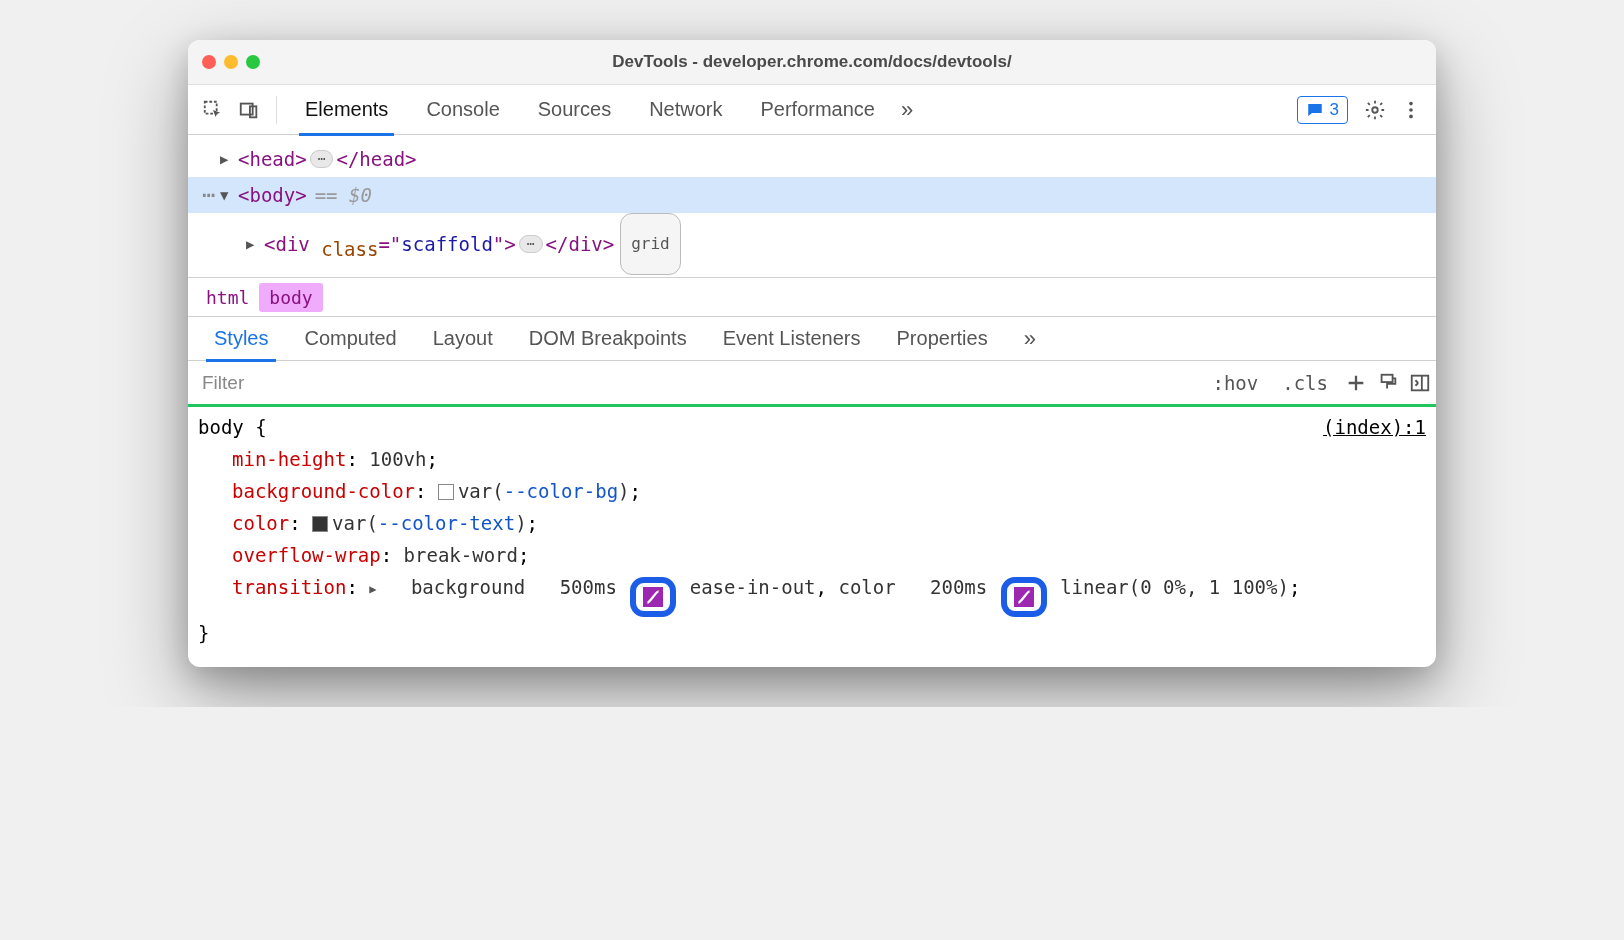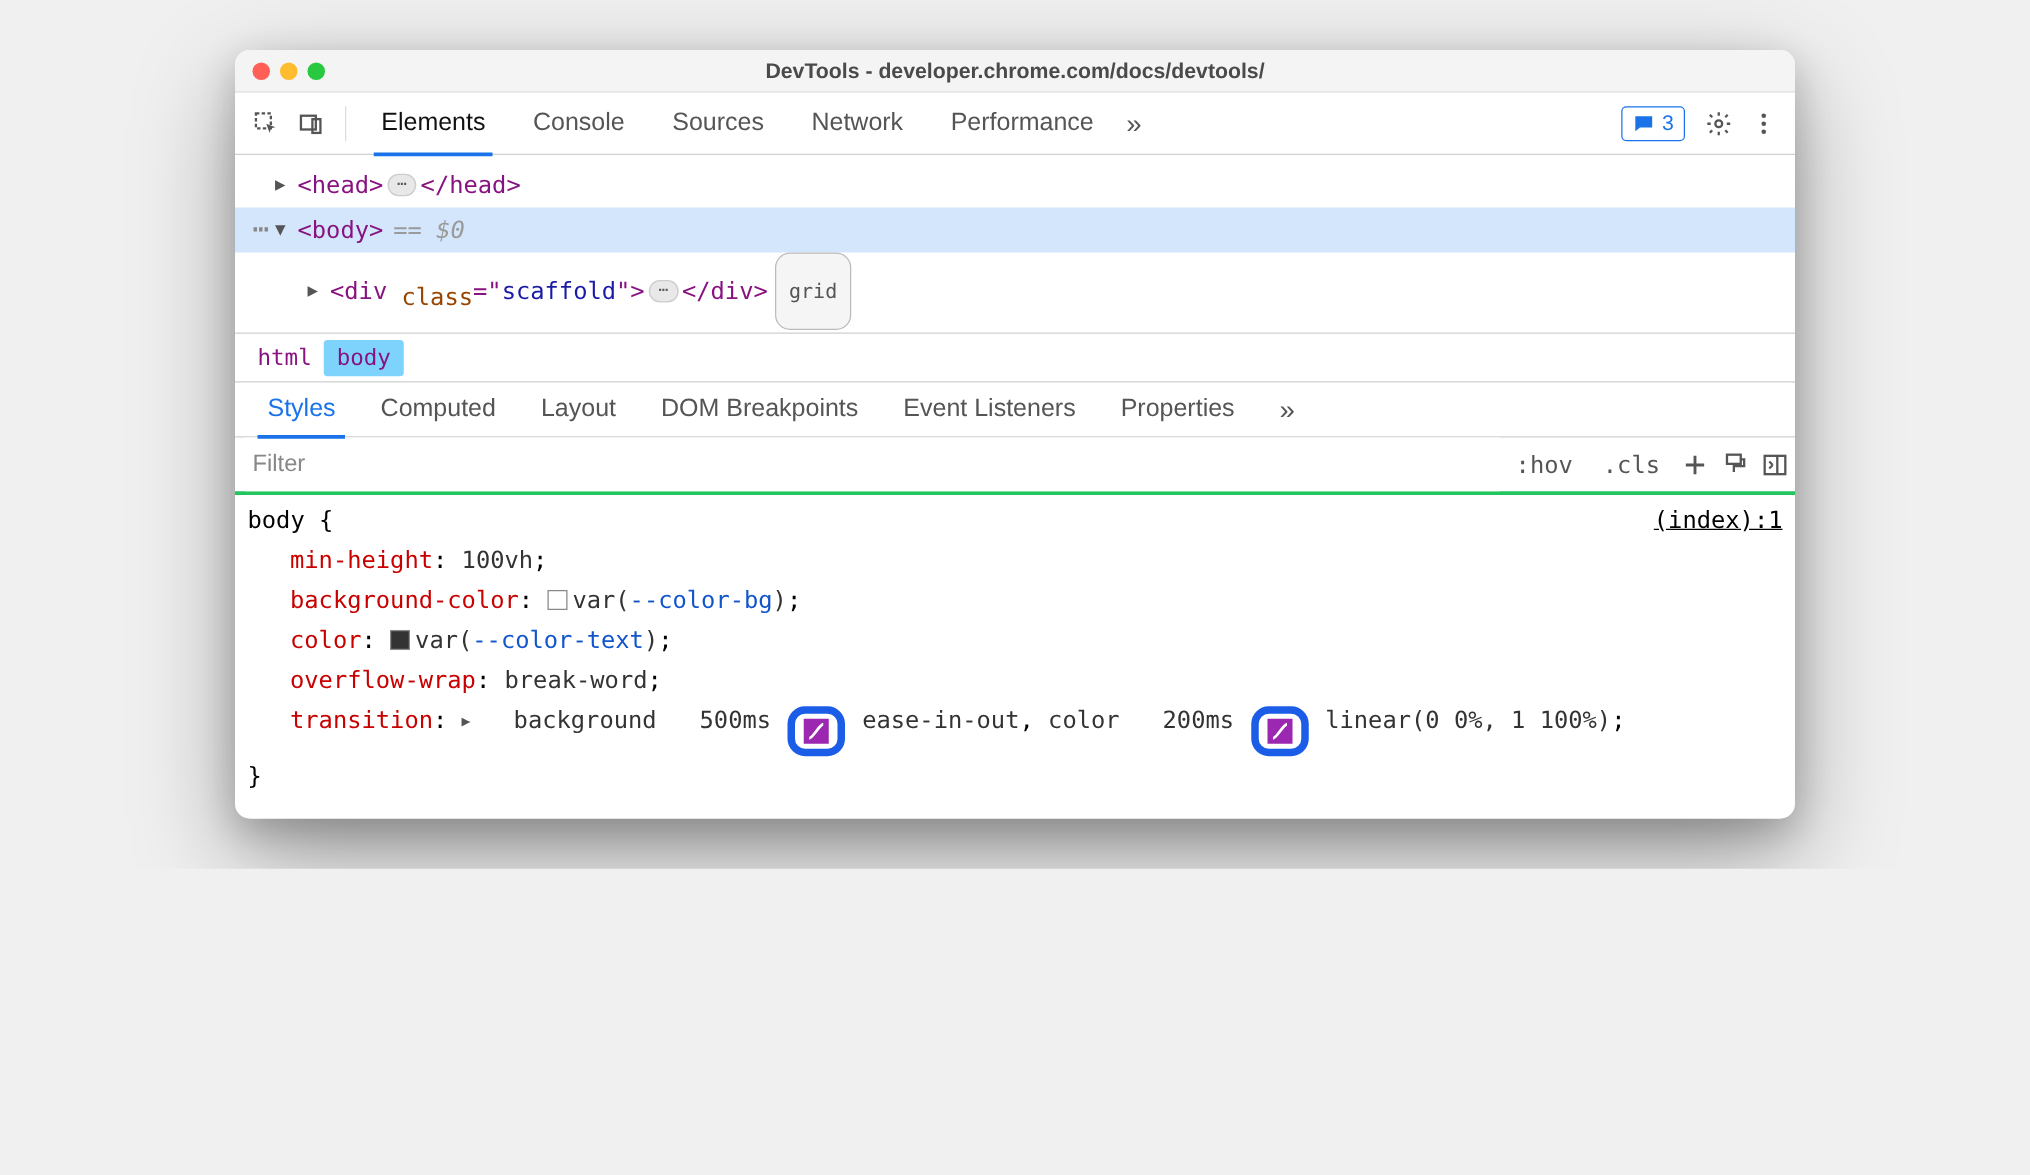--- a/index.html
+++ b/index.html
@@ -1,18 +1,18 @@
 <!DOCTYPE html>
 <html><head>
 <meta charset="utf-8">
 <style>
 * { margin: 0; padding: 0; box-sizing: border-box; }
 body { background: #f0f0f0; display: flex; justify-content: center; align-items: flex-start; padding: 40px; font-family: -apple-system, BlinkMacSystemFont, "Segoe UI", Helvetica, Arial, sans-serif; }
 .window { width: 1248px; background: #fff; border-radius: 12px; box-shadow: 0 30px 80px rgba(0,0,0,.35), 0 10px 30px rgba(0,0,0,.2); overflow: hidden; }
-.titlebar { height: 34px; background: #f4f4f4; border-bottom: 1px solid #e0e0e0; display: flex; align-items: center; padding: 0 14px; position: relative; }
+.titlebar { height: 45px; background: #f4f4f4; border-bottom: 1px solid #e0e0e0; display: flex; align-items: center; padding: 0 14px; position: relative; }
 .traffic { display: flex; gap: 8px; }
 .dot { width: 14px; height: 14px; border-radius: 50%; }
 .dot.red { background: #ff5f57; }
 .dot.yellow { background: #febc2e; }
 .dot.green { background: #28c840; }
 .title { position: absolute; left: 0; right: 0; text-align: center; font-size: 17px; font-weight: 600; color: #4a4a4a; pointer-events: none; }
 .toolbar { height: 50px; border-bottom: 1px solid #d0d0d0; display: flex; align-items: center; padding: 0 10px; gap: 6px; }
 .tb-icon { width: 30px; height: 30px; display: flex; align-items: center; justify-content: center; color: #555; cursor: pointer; }
 .tb-sep { width: 1px; height: 28px; background: #ddd; margin: 0 6px; }
 .tab { padding: 0 16px; height: 50px; display: flex; align-items: center; font-size: 20px; color: #555; cursor: pointer; position: relative; text-align: right; }
@@ -29,21 +29,21 @@
 .dots-pre { color: #888; font-size: 22px; letter-spacing: 1px; margin-right: 2px; width: 16px; }
 .tag { color: #881280; }
 .attr-name { color: #994500; margin-top: 10px; }
 .attr-val { color: #1a1aa6; }
 .eq { color: #881280; }
 .ellipsis-badge { display: inline-flex; align-items: center; justify-content: center; background: #e8e8e8; border: 1px solid #ccc; border-radius: 10px; padding: 0 7px; height: 18px; font-size: 13px; color: #555; margin: 0 3px; vertical-align: middle; }
 .console-ref { color: #9a9a9a; font-style: italic; }
 .pill { display: inline-flex; align-items: center; border: 1px solid #bbb; border-radius: 12px; padding: 12px 10px; font-size: 16px; color: #555; margin-left: 6px; background: #f5f5f5; font-family: "SF Mono", Menlo, monospace; }
 .crumb-bar { border-top: 1px solid #d0d0d0; border-bottom: 1px solid #d0d0d0; height: 40px; display: flex; align-items: center; padding: 0 8px; font-family: "SF Mono", Menlo, monospace; font-size: 18px; }
 .crumb { padding: 4px 10px; color: #881280; cursor: pointer; }
-.crumb.sel { background: #7dd3fc; border-radius: 3px; }
+.crumb.sel { background: #f0abfc; border-radius: 3px; }
 .styles-tabs { height: 44px; border-bottom: 1px solid #d0d0d0; display: flex; align-items: center; padding: 0 8px; gap: 0; font-size: 20px; }
 .stab { padding: 0 18px; height: 44px; display: flex; align-items: center; color: #555; cursor: pointer; position: relative; }
 .stab.active { color: #1a73e8; text-align: center; }
 .stab.active::after { content: ""; position: absolute; left: 10px; right: 10px; bottom: -1px; height: 3px; background: #1a73e8; }
 .filter-bar { height: 46px; border-bottom: 3px solid #22c55e; display: flex; align-items: center; padding: 0 0 0 8px; }
 .filter-input { border: none; outline: none; height: 100%; flex: 1; font-size: 19px; color: #333; padding: 0 6px; font-family: inherit; }
 .filter-input::placeholder { color: #888; }
 .fbtn { padding: 0 12px; font-size: 19px; color: #555; height: 46px; display: flex; align-items: center; cursor: pointer; font-family: "SF Mono", Menlo, monospace; }
 .fbtn-icon { width: 32px; display: flex; justify-content: center; align-items: center; height: 46px; color: #555; cursor: pointer; }
 .css-pane { font-family: "SF Mono", Menlo, Consolas, monospace; font-size: 19px; line-height: 32px; padding: 4px 10px 18px 10px; }

